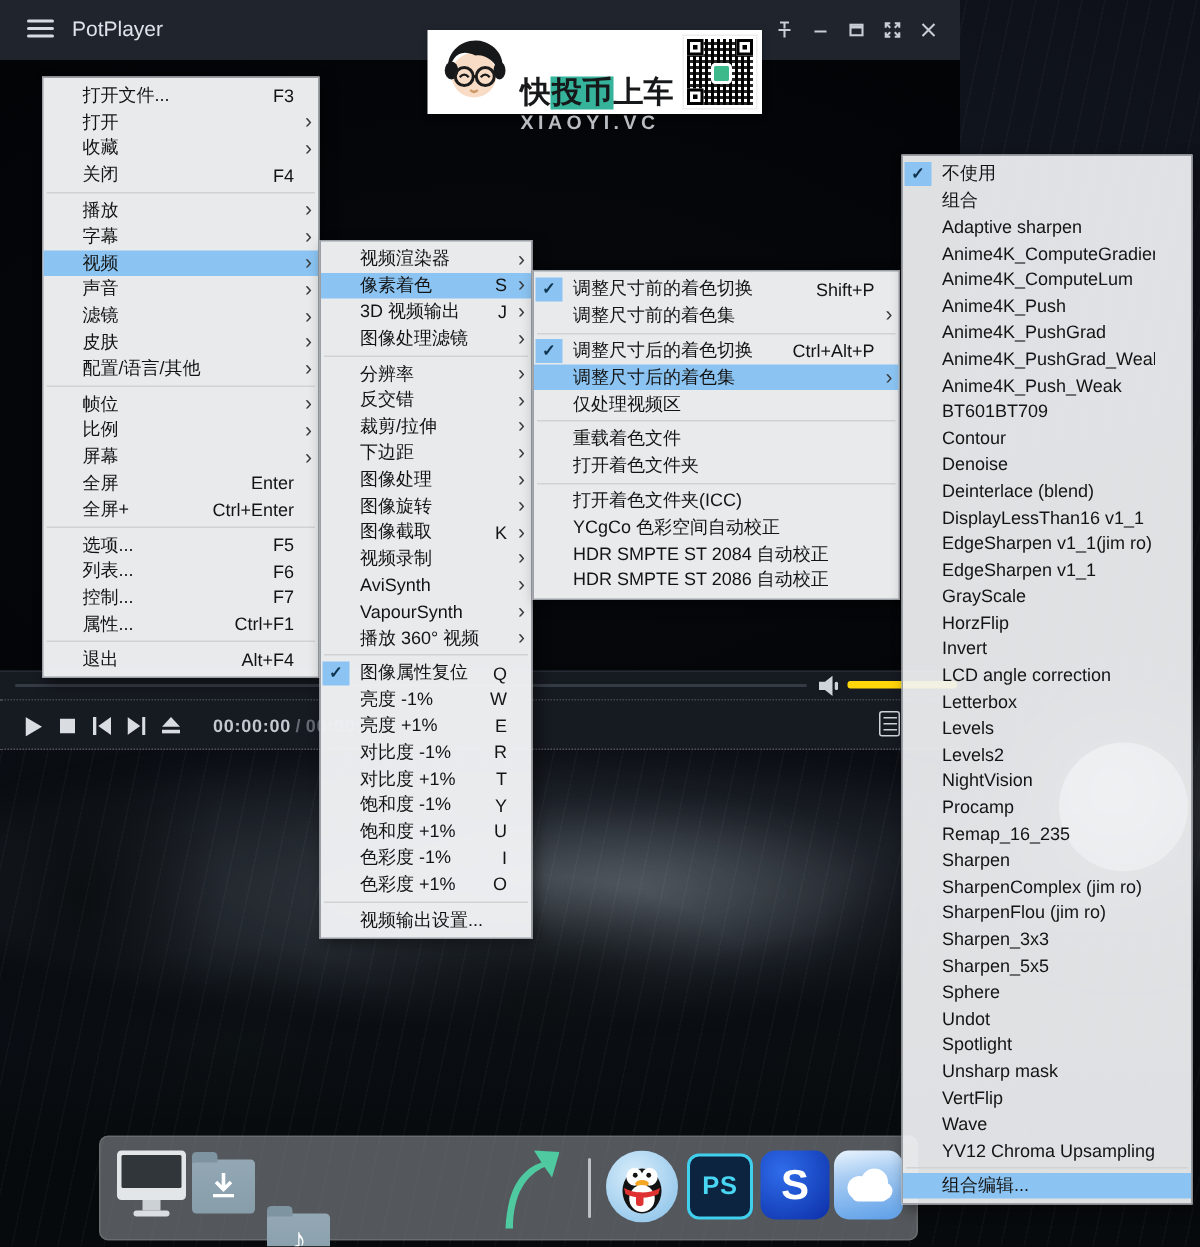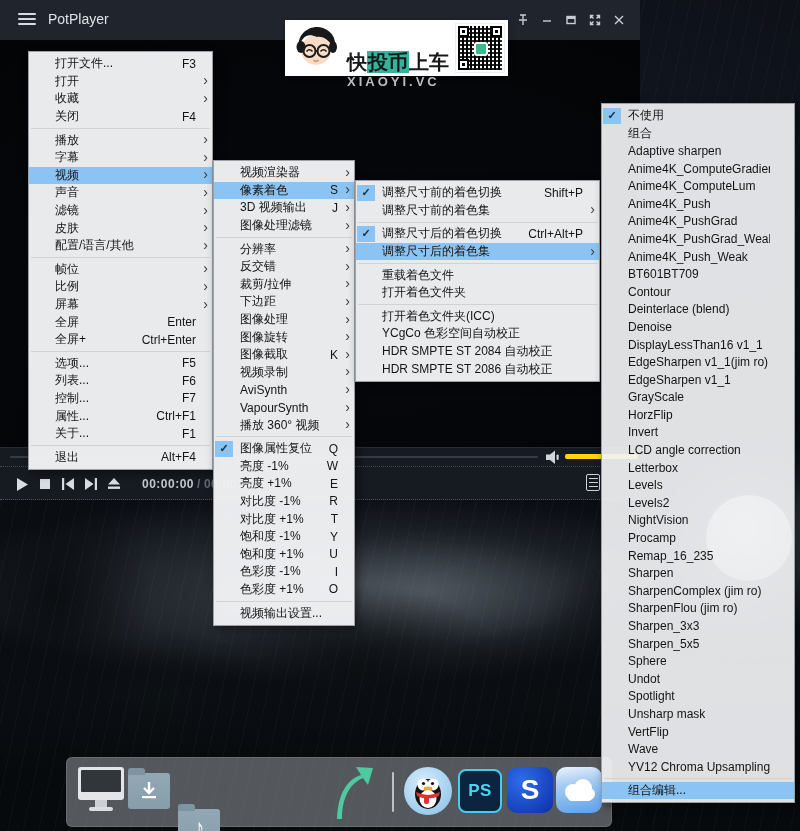--- a/index.html
+++ b/index.html
@@ -418,26 +418,20 @@
           <span class="mlabel">控制...</span>
           <span class="maccel">F7</span>
           <span class="marrow" style="visibility: hidden;">›</span>
         </div>
         <div class="mrow">
           <span class="mcheck" style="visibility: hidden;">✓</span>
           <span class="mlabel">属性...</span>
           <span class="maccel">Ctrl+F1</span>
           <span class="marrow" style="visibility: hidden;">›</span>
         </div>
-        <div class="mrow">
-          <span class="mcheck" style="visibility: hidden;">✓</span>
-          <span class="mlabel">关于...</span>
-          <span class="maccel">F1</span>
-          <span class="marrow" style="visibility: hidden;">›</span>
-        </div>
         <div class="msep"></div>
         <div class="mrow">
           <span class="mcheck" style="visibility: hidden;">✓</span>
           <span class="mlabel">退出</span>
           <span class="maccel">Alt+F4</span>
           <span class="marrow" style="visibility: hidden;">›</span>
         </div>
       </div>
   </div>
 
@@ -621,20 +615,26 @@
           <span class="mlabel">调整尺寸后的着色切换</span>
           <span class="maccel">Ctrl+Alt+P</span>
           <span class="marrow" style="visibility: hidden;">›</span>
         </div>
         <div class="mrow hl">
           <span class="mcheck" style="visibility: hidden;">✓</span>
           <span class="mlabel">调整尺寸后的着色集</span>
           <span class="maccel"></span>
           <span class="marrow">›</span>
         </div>
+        <div class="mrow">
+          <span class="mcheck" style="visibility: hidden;">✓</span>
+          <span class="mlabel">仅处理视频区</span>
+          <span class="maccel"></span>
+          <span class="marrow" style="visibility: hidden;">›</span>
+        </div>
         <div class="msep"></div>
         <div class="mrow">
           <span class="mcheck" style="visibility: hidden;">✓</span>
           <span class="mlabel">重载着色文件</span>
           <span class="maccel"></span>
           <span class="marrow" style="visibility: hidden;">›</span>
         </div>
         <div class="mrow">
           <span class="mcheck" style="visibility: hidden;">✓</span>
           <span class="mlabel">打开着色文件夹</span>
@@ -733,27 +733,27 @@
           <span class="marrow" style="visibility: hidden;">›</span>
         </div>
         <div class="mrow">
           <span class="mcheck" style="visibility: hidden;">✓</span>
           <span class="mlabel">Contour</span>
           <span class="maccel"></span>
           <span class="marrow" style="visibility: hidden;">›</span>
         </div>
         <div class="mrow">
           <span class="mcheck" style="visibility: hidden;">✓</span>
+          <span class="mlabel">Denoise</span>
+          <span class="maccel"></span>
+          <span class="marrow" style="visibility: hidden;">›</span>
+        </div>
+        <div class="mrow">
+          <span class="mcheck" style="visibility: hidden;">✓</span>
           <span class="mlabel">Deinterlace (blend)</span>
-          <span class="maccel"></span>
-          <span class="marrow" style="visibility: hidden;">›</span>
-        </div>
-        <div class="mrow">
-          <span class="mcheck" style="visibility: hidden;">✓</span>
-          <span class="mlabel">Denoise</span>
           <span class="maccel"></span>
           <span class="marrow" style="visibility: hidden;">›</span>
         </div>
         <div class="mrow">
           <span class="mcheck" style="visibility: hidden;">✓</span>
           <span class="mlabel">DisplayLessThan16 v1_1</span>
           <span class="maccel"></span>
           <span class="marrow" style="visibility: hidden;">›</span>
         </div>
         <div class="mrow">

